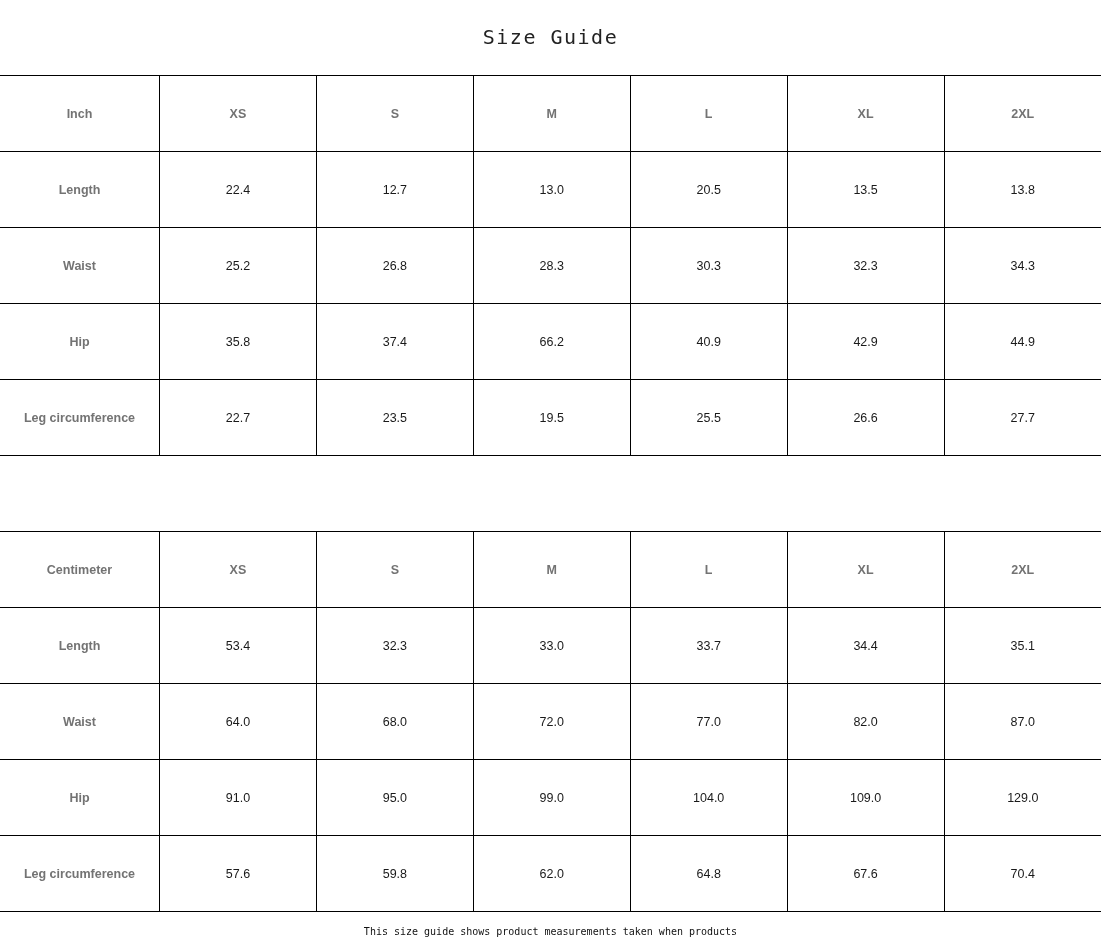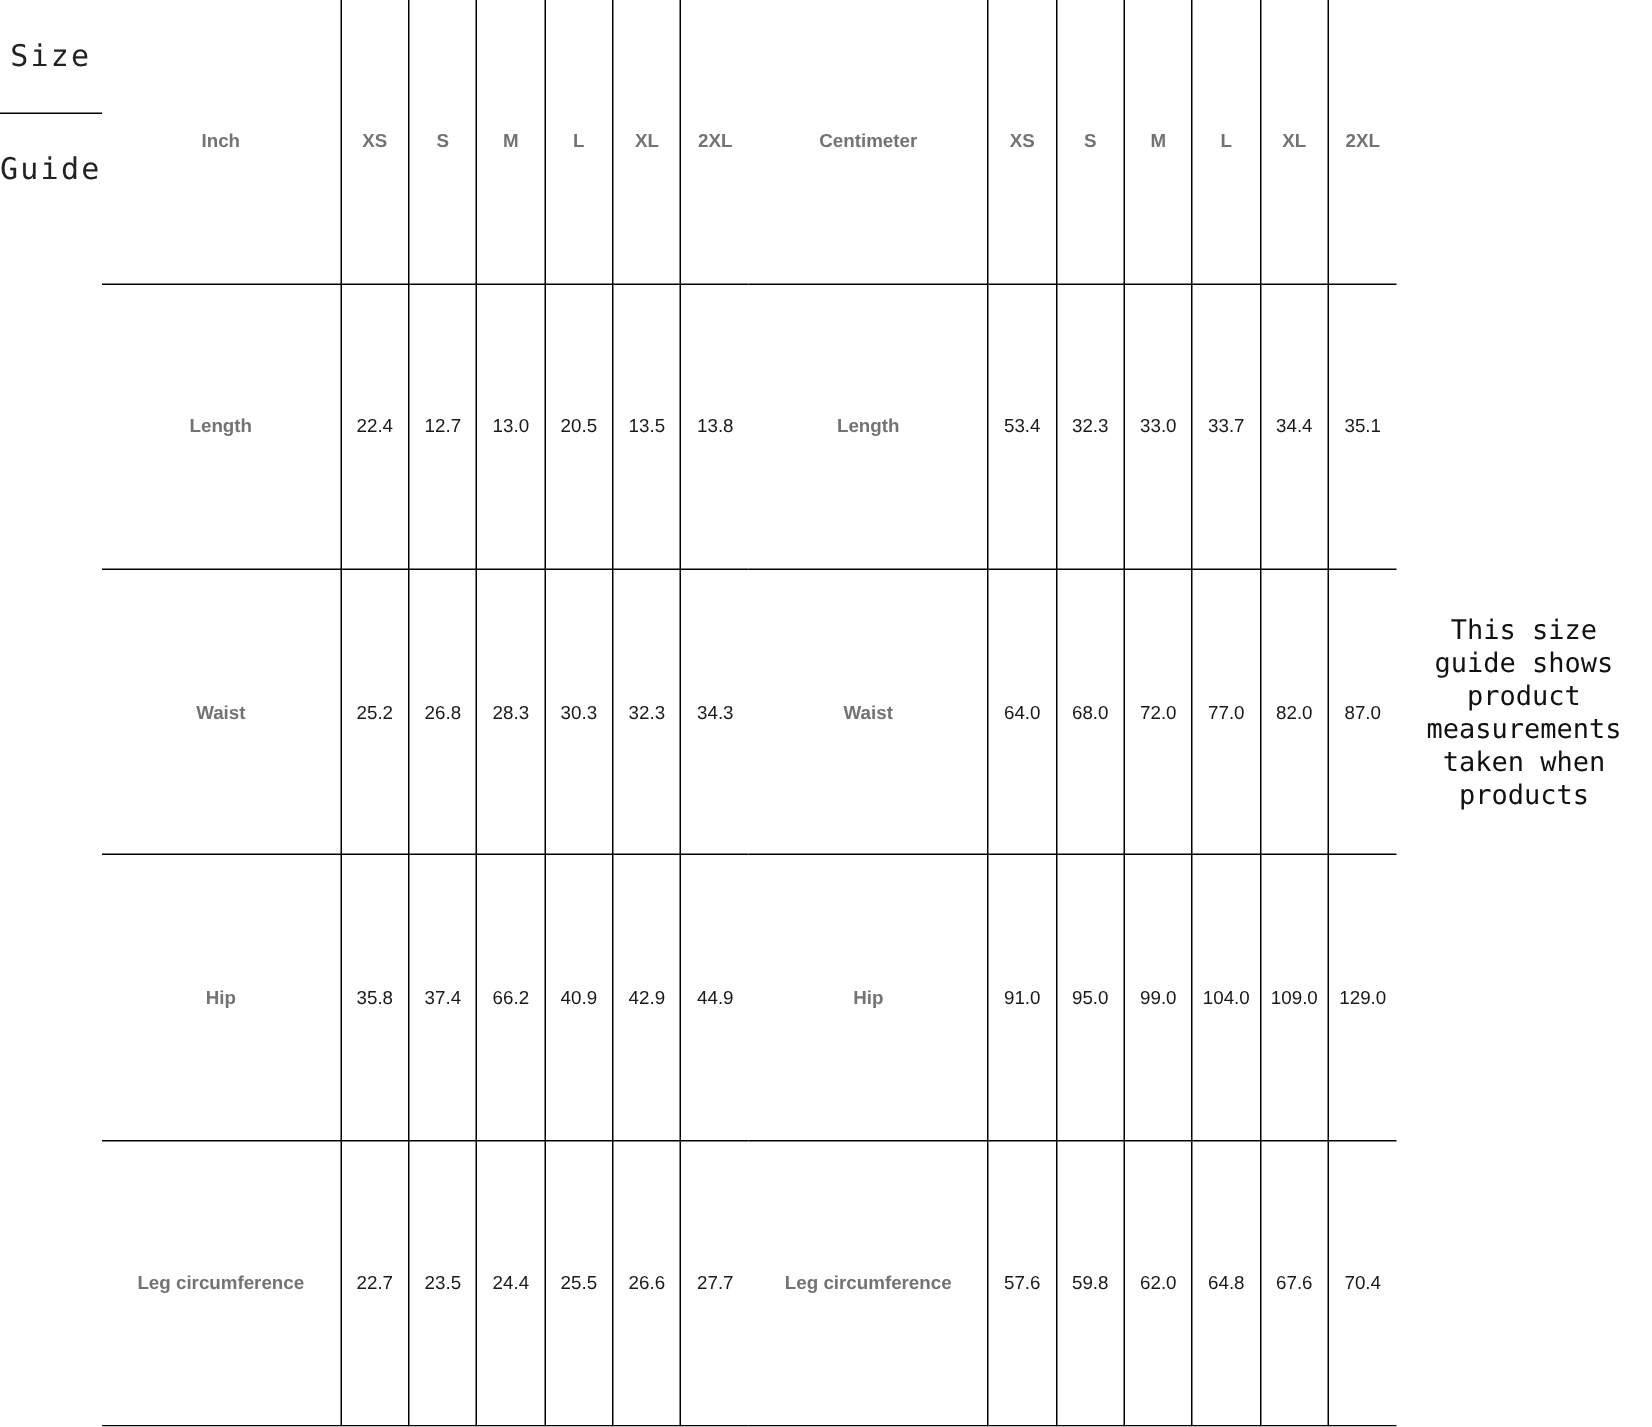--- a/index.html
+++ b/index.html
@@ -12,20 +12,21 @@
     height: 951px;
     font-family: "Liberation Sans", sans-serif;
     color: #000000;
     overflow: hidden;
   }
   .page {
     width: 1101px;
     height: 951px;
     box-sizing: border-box;
     display: flex;
+    flex-direction: column;
   }
   .title {
     height: 75px;
     line-height: 75px;
     text-align: center;
     font-family: "DejaVu Sans Mono", monospace;
     font-size: 20px;
     letter-spacing: 1.5px;
     color: #222222;
     border-bottom: 1px solid #000000;
@@ -61,21 +62,21 @@
     border-bottom: 1px solid #000000;
     background: #ffffff;
   }
   .footnote {
     flex: 1;
     display: flex;
     align-items: center;
     justify-content: center;
     text-align: center;
     font-family: "DejaVu Sans Mono", monospace;
-    font-size: 18px;
+    font-size: 10px;
     line-height: 22px;
     color: #111111;
     padding: 0 20px;
   }
   .footnote span { display: block; }
 </style>
 </head>
 <body>
 
 <div class="page">
@@ -117,21 +118,21 @@
         <td>37.4</td>
         <td>66.2</td>
         <td>40.9</td>
         <td>42.9</td>
         <td>44.9</td>
       </tr>
       <tr>
         <td class="rowhead">Leg circumference</td>
         <td>22.7</td>
         <td>23.5</td>
-        <td>24.4</td>
+        <td>19.5</td>
         <td>25.5</td>
         <td>26.6</td>
         <td>27.7</td>
       </tr>
     </tbody>
   </table>
 
   <div class="spacer"></div>
 
   <table class="size-table">

